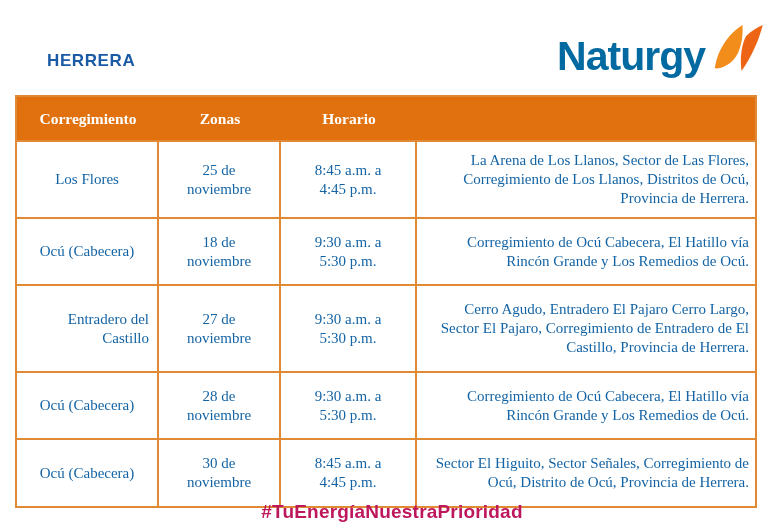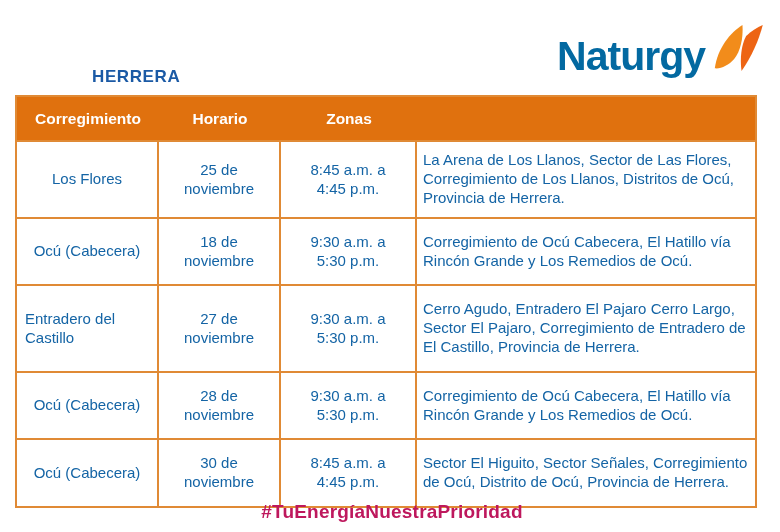--- a/index.html
+++ b/index.html
@@ -2,22 +2,22 @@
 <html><head>
 <meta charset="utf-8">
 <style>
   html,body{margin:0;padding:0;background:#ffffff;}
   .canvas{
     position:relative;width:780px;height:532px;background:#ffffff;
     font-family:"Liberation Sans", sans-serif;overflow:hidden;
   }
   
   .region-label{
-    position:absolute;left:47px;top:67px;
-    font-size:17px;font-weight:bold;color:#1B5AA5;letter-spacing:0.6px;margin-left:45px;
+    position:absolute;left:47px;top:51px;
+    font-size:17px;font-weight:bold;color:#1B5AA5;letter-spacing:0.6px;
   }
   .logo{
     position:absolute;top:24px;right:16px;
     display:flex;align-items:flex-start;
   }
   .wordmark{
     font-size:41px;font-weight:bold;color:#0369a1;letter-spacing:-1px;
     line-height:1;padding-top:12px;
   }
   .butterfly{margin-left:3px;}
@@ -26,23 +26,23 @@
     position:absolute;left:15px;top:95px;width:742px;
     border:2px solid #E08A35;box-sizing:border-box;
   }
   .trow{
     display:grid;grid-template-columns:142px 122px 136px 1fr;
     border-top:2px solid #E08A35;
   }
   .trow.head{border-top:none;background:#E0710E;}
   .cell{
     display:flex;flex-direction:column;align-items:center;justify-content:center;
-    text-align:left;padding:5px 8px;box-sizing:border-box;
+    text-align:right;padding:5px 8px;box-sizing:border-box;
     border-right:2px solid #E08A35;
-    color:#1464A5;font-size:15px;line-height:1.26;
+    color:#1464A5;font-size:15px;line-height:1.26;font-family:Liberation Serif, serif;
   }
   .cell:last-child{border-right:none;}
   .head .cell{
     color:#ffffff;font-weight:bold;font-size:15.5px;border-right:none;
     min-height:43px;padding:4px 6px;
   }
   .trow:nth-child(2){min-height:75px;}
   .trow:nth-child(3){min-height:65px;}
   .trow:nth-child(4){min-height:85px;}
   .trow:nth-child(5){min-height:65px;}
@@ -67,22 +67,22 @@
     <svg class="butterfly" width="56" height="48" viewBox="0 0 60 52">
       <path d="M37,1 C24,9 10,26 7,48 C13,49 22,45 28,38 C35,29 38,15 37,1 Z" fill="#F28C1B"></path>
       <path d="M41,13 C47,7 54,3 59,1 C55,17 47,35 36,51 C34,37 36,22 41,13 Z" fill="#ED6414"></path>
     </svg>
   </div>
 
   <div class="table">
 
     <div class="trow head">
       <div class="cell">Corregimiento</div>
+      <div class="cell">Zonas</div>
       <div class="cell">Horario</div>
-      <div class="cell">Zonas</div>
     </div>
 
     <div class="trow">
       <div class="cell">Los Flores</div>
       <div class="cell stack">
         <span>25 de</span>
         <span>noviembre</span>
       </div>
       <div class="cell stack">
         <span>8:45 a.m. a</span>

